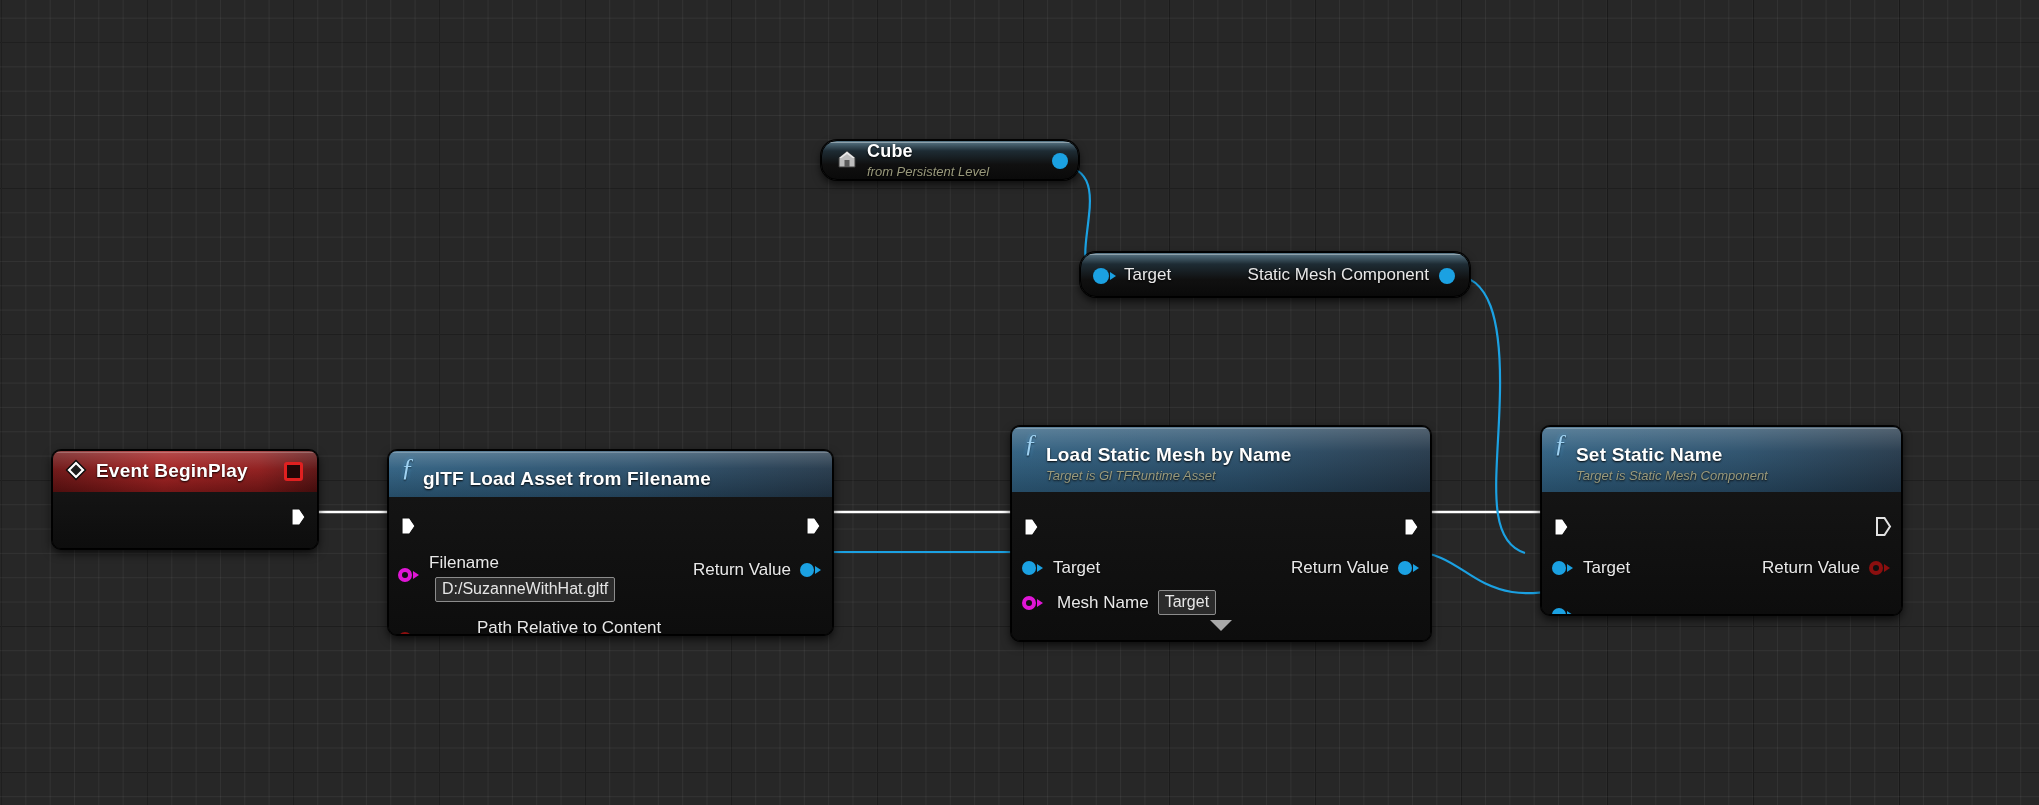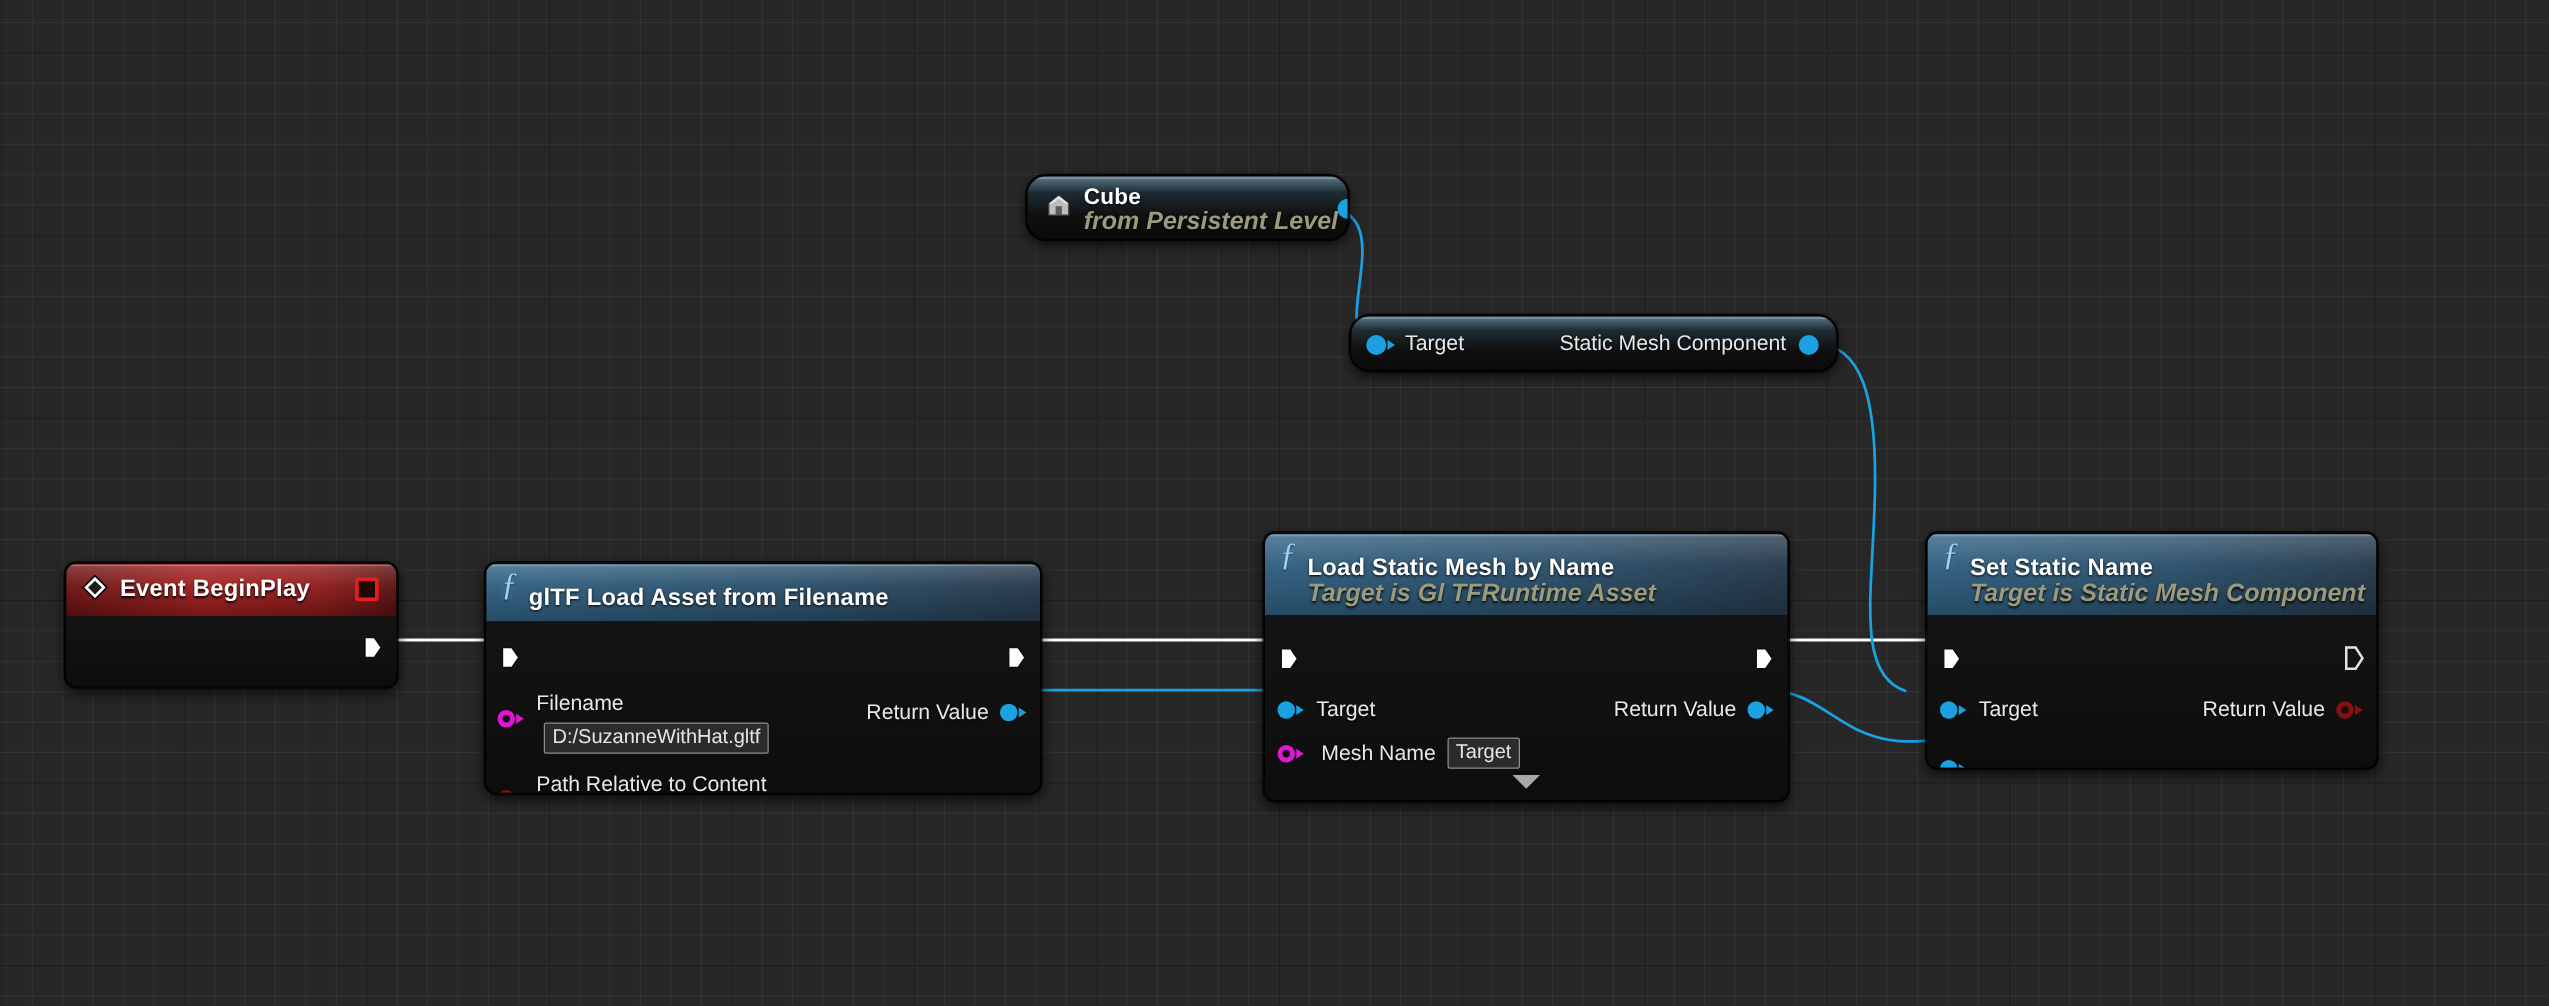--- a/index.html
+++ b/index.html
@@ -96,26 +96,25 @@
     color: #ffffff;
     font-size: 19px;
     font-weight: bold;
     letter-spacing: 0.2px;
     line-height: 22px;
     white-space: nowrap;
     text-shadow: 0 1px 2px rgba(0,0,0,0.95);
   }
   .node-sub {
     color: #9a9a7c;
-    font-size: 20px;
+    font-size: 13px;
     font-style: italic;
     line-height: 19px;
     white-space: nowrap;
     text-shadow: 0 1px 2px rgba(0,0,0,0.9);
-    font-weight: bold;
   }
   .head-row {
     display: flex;
     align-items: flex-start;
     gap: 9px;
   }
   .head-texts { display: block; margin-top: 11px; }
 
   .f-icon {
     font-family: "Liberation Serif", serif;
@@ -318,21 +317,21 @@
                 <span class="nub"></span>
             </span>
             <span style="display:block; margin-left:9px;">
               <span class="pin-label">Filename</span>
               <span style="display:block; margin-top:5px; margin-left:6px;">
                 <span class="text-field">D:/SuzanneWithHat.gltf</span>
               </span>
             </span>
           </div>
 
-          <div class="pin-row" style="left:9px; top:121px; align-items:flex-start;">
+          <div class="pin-row" style="left:9px; top:121px; align-items:flex-start;gap:48px;">
             <span class="dot-pin pin-bool" style="margin-top:14px;">
               <span class="circle"></span>
             </span>
             <span style="display:block; margin-left:9px;">
               <span class="pin-label">Path Relative to Content</span>
               
             </span>
           </div>
 
           <div class="pin-row" style="right:10px; top:63px;">
@@ -340,21 +339,21 @@
             <span class="dot-pin pin-obj" style="margin-left:9px;">
               <span class="circle"></span>
                 <span class="nub"></span>
             </span>
           </div>
         </div>
       </div>
     </div>
   </div>
 
-  <div class="pill" style="left:821px; top:140px; width:258px; height:52px;">
+  <div class="pill" style="left:821px; top:140px; width:258px; height:40px;">
     <div class="pill-inner">
       <div style="display:flex; align-items:center; height:100%; padding:0 12px 0 14px; box-sizing:border-box;">
         <span class="house-icon" style="margin-right:9px;">
           <svg width="22" height="22" viewBox="0 0 22 22">
             <polygon points="3,10 11,3.5 19,10 19,19 3,19" fill="#bdbdbd" stroke="#3c3c3c" stroke-width="1"></polygon>
             <polygon points="3,10 11,3.5 19,10 16.5,10 11,6 5.5,10" fill="#e8e8e8"></polygon>
             <rect x="8.5" y="12" width="5" height="7" fill="#5b5b5b"></rect>
           </svg>
         </span>
         <span style="display:block;">

